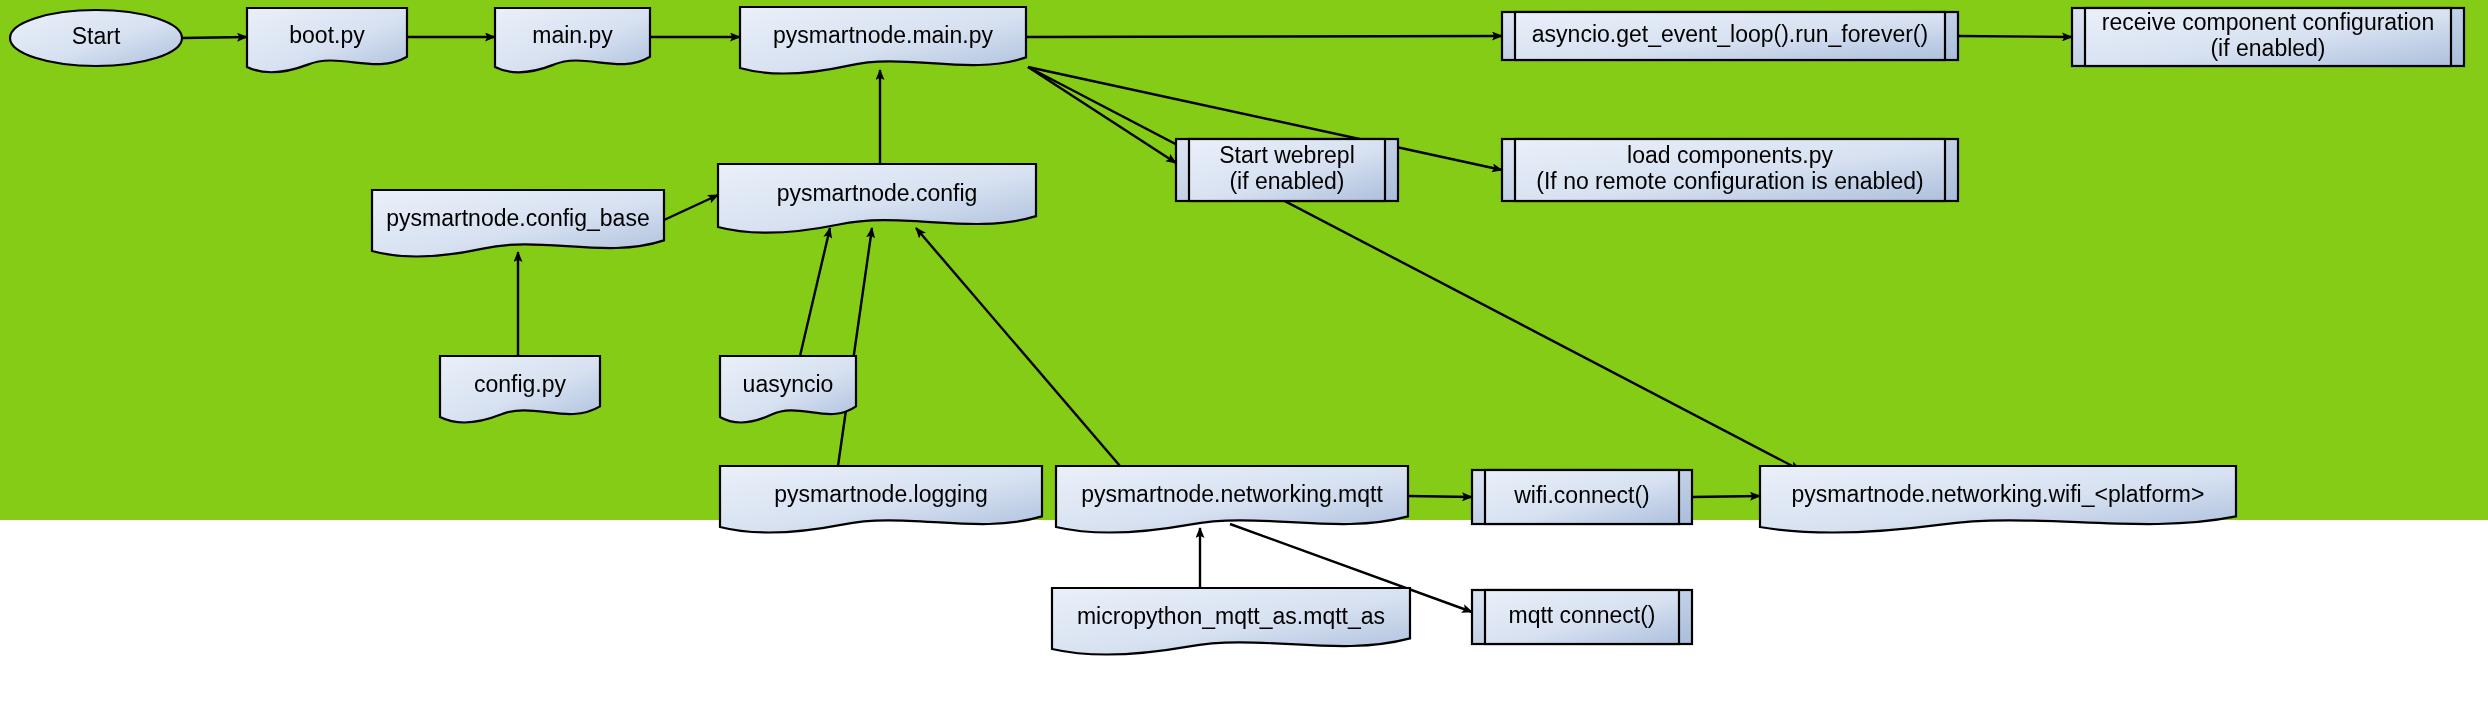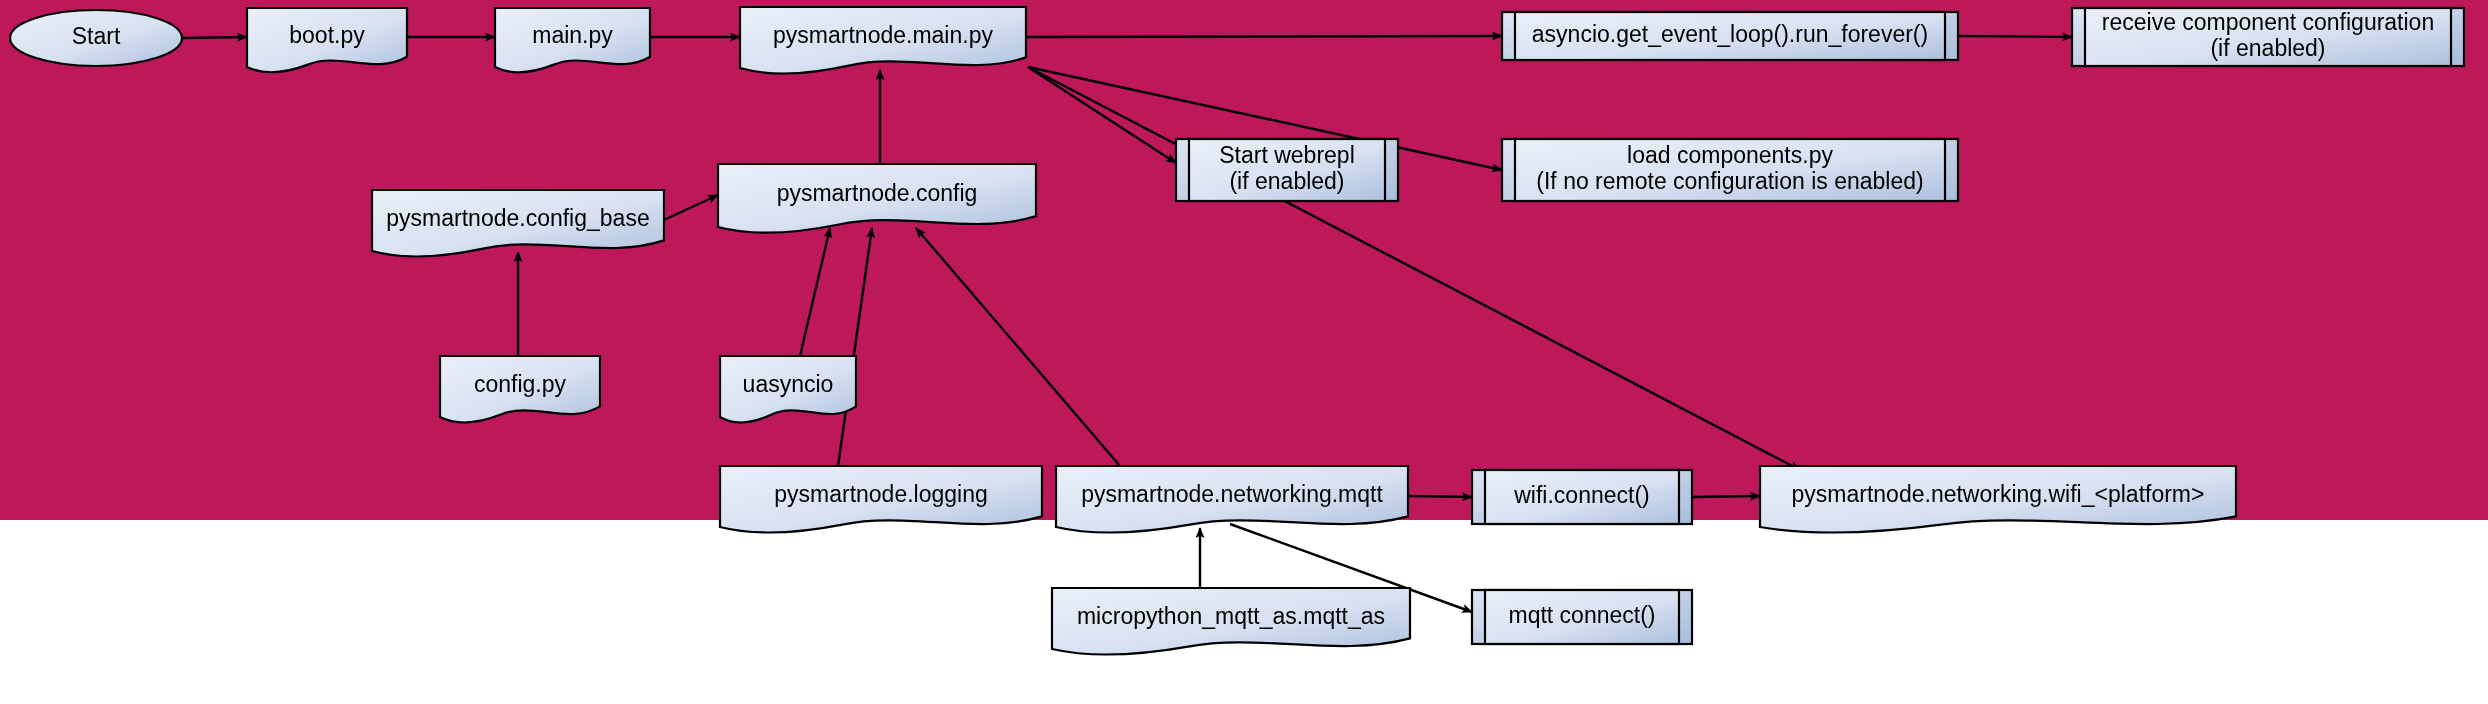--- a/index.html
+++ b/index.html
@@ -1,17 +1,17 @@
 <!DOCTYPE html>
 <html><head>
 <meta charset="utf-8">
 <style>
   html,body{margin:0;padding:0;background:#ffffff;}
   body{width:2488px;height:704px;overflow:hidden;font-family:"Liberation Sans",sans-serif;}
-  #canvas{position:relative;width:2488px;height:520px;background:#be185d;}
+  #canvas{position:relative;width:2488px;height:520px;background:#84cc16;}
   svg.diagram{display:block;width:2488px;height:704px;}
   .node-text{font-family:"Liberation Sans",sans-serif;font-size:23px;fill:#000;text-anchor:middle;dominant-baseline:middle;}
   .node-shape{stroke:#000;stroke-width:2.2;}
   .node-bar{stroke:#000;stroke-width:2.2;}
   .edge{stroke:#000;stroke-width:2.4;fill:none;}
 </style>
 </head>
 <body>
 
 <div id="canvas">

